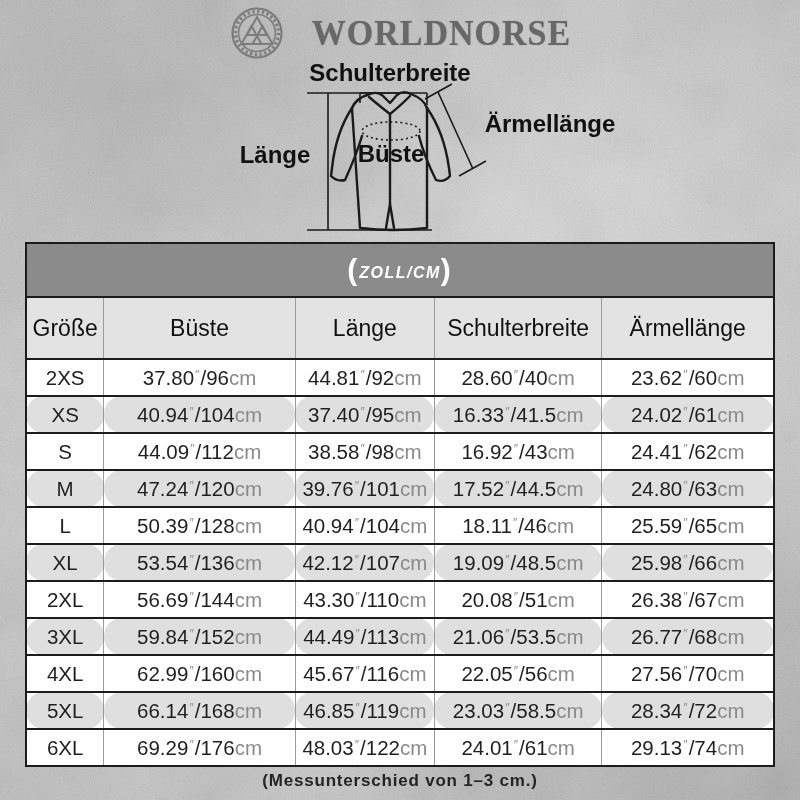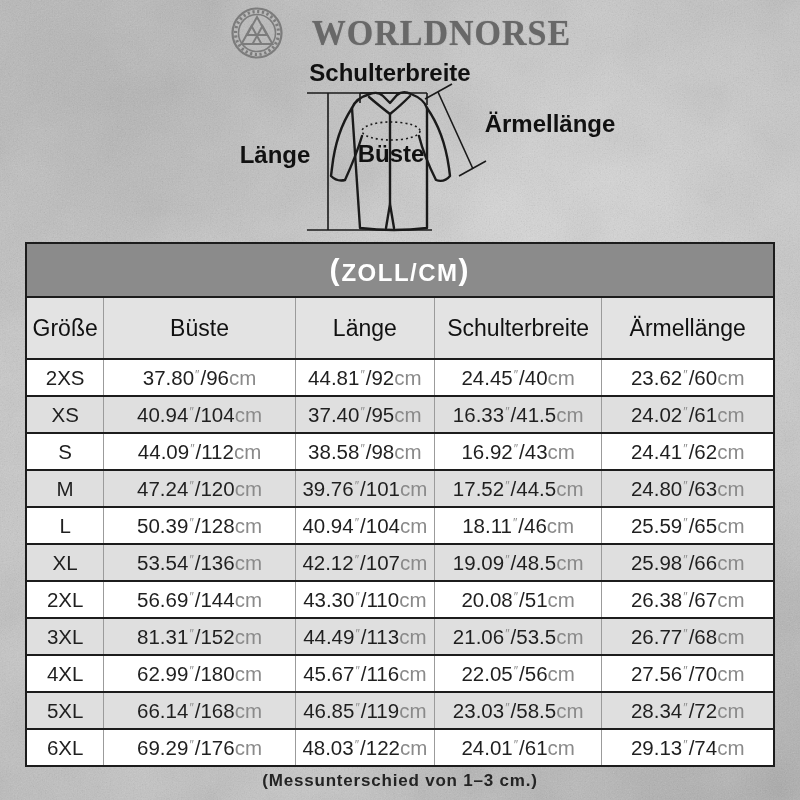--- a/index.html
+++ b/index.html
@@ -30,29 +30,29 @@
 
   
   .table-wrap{position:absolute;left:25px;top:242px;width:750px;}
   .title-bar{
     box-sizing:border-box;height:54px;background:#8b8b8b;
     border:2px solid #1c1c1c;border-bottom:none;
     display:flex;align-items:center;justify-content:center;
     color:#fff;font-weight:700;letter-spacing:2px;
   }
   .title-main,.title-paren{font-size:30px;line-height:1;}
-  .title-unit{font-size:24px;line-height:1;padding-top:5px;letter-spacing:1.5px;}
+  .title-unit{font-size:16px;line-height:1;padding-top:5px;letter-spacing:1.5px;font-style:italic;}
   table.size-table{width:100%;border-collapse:collapse;border:2px solid #1c1c1c;table-layout:fixed;background:#fff;}
   .size-table th{
     height:60px;background:#e3e3e3;font-weight:400;font-size:23px;color:#111;
     border-top:2px solid #1c1c1c;border-left:1px solid #9b9b9b;padding:0;text-align:center;
   }
   .size-table td{
     height:35px;font-size:20.5px;color:#1f1f1f;text-align:center;padding:0;
-    border-top:2px solid #1c1c1c;border-left:1px solid #9b9b9b;white-space:nowrap;
+    border-top:2px solid #1c1c1c;border-left:1px solid #9b9b9b;white-space:nowrap;border-radius:18px;
   }
   .size-table th:first-child,.size-table td:first-child{border-left:none;}
   .size-table tr.alt td{background:#dfdfdf;}
   .size-cell{font-size:21px;}
   .inch-mark{font-size:0.60em;color:#8f8f8f;position:relative;top:-0.45em;margin:0 1px;}
   .unit{color:#8a8a8a;}
 
   
   .note{
     position:absolute;top:771px;left:0;width:100%;text-align:center;
@@ -165,21 +165,21 @@
           <th>Länge</th>
           <th>Schulterbreite</th>
           <th>Ärmellänge</th>
         </tr>
       </thead>
       <tbody>
           <tr>
             <td class="size-cell">2XS</td>
             <td class="val-cell"><span class="num">37.80</span><span class="inch-mark">″</span><span class="num">/96</span><span class="unit">cm</span></td>
             <td class="val-cell"><span class="num">44.81</span><span class="inch-mark">″</span><span class="num">/92</span><span class="unit">cm</span></td>
-            <td class="val-cell"><span class="num">24.45</span><span class="inch-mark">″</span><span class="num">/40</span><span class="unit">cm</span></td>
+            <td class="val-cell"><span class="num">28.60</span><span class="inch-mark">″</span><span class="num">/40</span><span class="unit">cm</span></td>
             <td class="val-cell"><span class="num">23.62</span><span class="inch-mark">″</span><span class="num">/60</span><span class="unit">cm</span></td>
           </tr>
           <tr class="alt">
             <td class="size-cell">XS</td>
             <td class="val-cell"><span class="num">40.94</span><span class="inch-mark">″</span><span class="num">/104</span><span class="unit">cm</span></td>
             <td class="val-cell"><span class="num">37.40</span><span class="inch-mark">″</span><span class="num">/95</span><span class="unit">cm</span></td>
             <td class="val-cell"><span class="num">16.33</span><span class="inch-mark">″</span><span class="num">/41.5</span><span class="unit">cm</span></td>
             <td class="val-cell"><span class="num">24.02</span><span class="inch-mark">″</span><span class="num">/61</span><span class="unit">cm</span></td>
           </tr>
           <tr>
@@ -212,28 +212,28 @@
           </tr>
           <tr>
             <td class="size-cell">2XL</td>
             <td class="val-cell"><span class="num">56.69</span><span class="inch-mark">″</span><span class="num">/144</span><span class="unit">cm</span></td>
             <td class="val-cell"><span class="num">43.30</span><span class="inch-mark">″</span><span class="num">/110</span><span class="unit">cm</span></td>
             <td class="val-cell"><span class="num">20.08</span><span class="inch-mark">″</span><span class="num">/51</span><span class="unit">cm</span></td>
             <td class="val-cell"><span class="num">26.38</span><span class="inch-mark">″</span><span class="num">/67</span><span class="unit">cm</span></td>
           </tr>
           <tr class="alt">
             <td class="size-cell">3XL</td>
-            <td class="val-cell"><span class="num">81.31</span><span class="inch-mark">″</span><span class="num">/152</span><span class="unit">cm</span></td>
+            <td class="val-cell"><span class="num">59.84</span><span class="inch-mark">″</span><span class="num">/152</span><span class="unit">cm</span></td>
             <td class="val-cell"><span class="num">44.49</span><span class="inch-mark">″</span><span class="num">/113</span><span class="unit">cm</span></td>
             <td class="val-cell"><span class="num">21.06</span><span class="inch-mark">″</span><span class="num">/53.5</span><span class="unit">cm</span></td>
             <td class="val-cell"><span class="num">26.77</span><span class="inch-mark">″</span><span class="num">/68</span><span class="unit">cm</span></td>
           </tr>
           <tr>
             <td class="size-cell">4XL</td>
-            <td class="val-cell"><span class="num">62.99</span><span class="inch-mark">″</span><span class="num">/180</span><span class="unit">cm</span></td>
+            <td class="val-cell"><span class="num">62.99</span><span class="inch-mark">″</span><span class="num">/160</span><span class="unit">cm</span></td>
             <td class="val-cell"><span class="num">45.67</span><span class="inch-mark">″</span><span class="num">/116</span><span class="unit">cm</span></td>
             <td class="val-cell"><span class="num">22.05</span><span class="inch-mark">″</span><span class="num">/56</span><span class="unit">cm</span></td>
             <td class="val-cell"><span class="num">27.56</span><span class="inch-mark">″</span><span class="num">/70</span><span class="unit">cm</span></td>
           </tr>
           <tr class="alt">
             <td class="size-cell">5XL</td>
             <td class="val-cell"><span class="num">66.14</span><span class="inch-mark">″</span><span class="num">/168</span><span class="unit">cm</span></td>
             <td class="val-cell"><span class="num">46.85</span><span class="inch-mark">″</span><span class="num">/119</span><span class="unit">cm</span></td>
             <td class="val-cell"><span class="num">23.03</span><span class="inch-mark">″</span><span class="num">/58.5</span><span class="unit">cm</span></td>
             <td class="val-cell"><span class="num">28.34</span><span class="inch-mark">″</span><span class="num">/72</span><span class="unit">cm</span></td>

